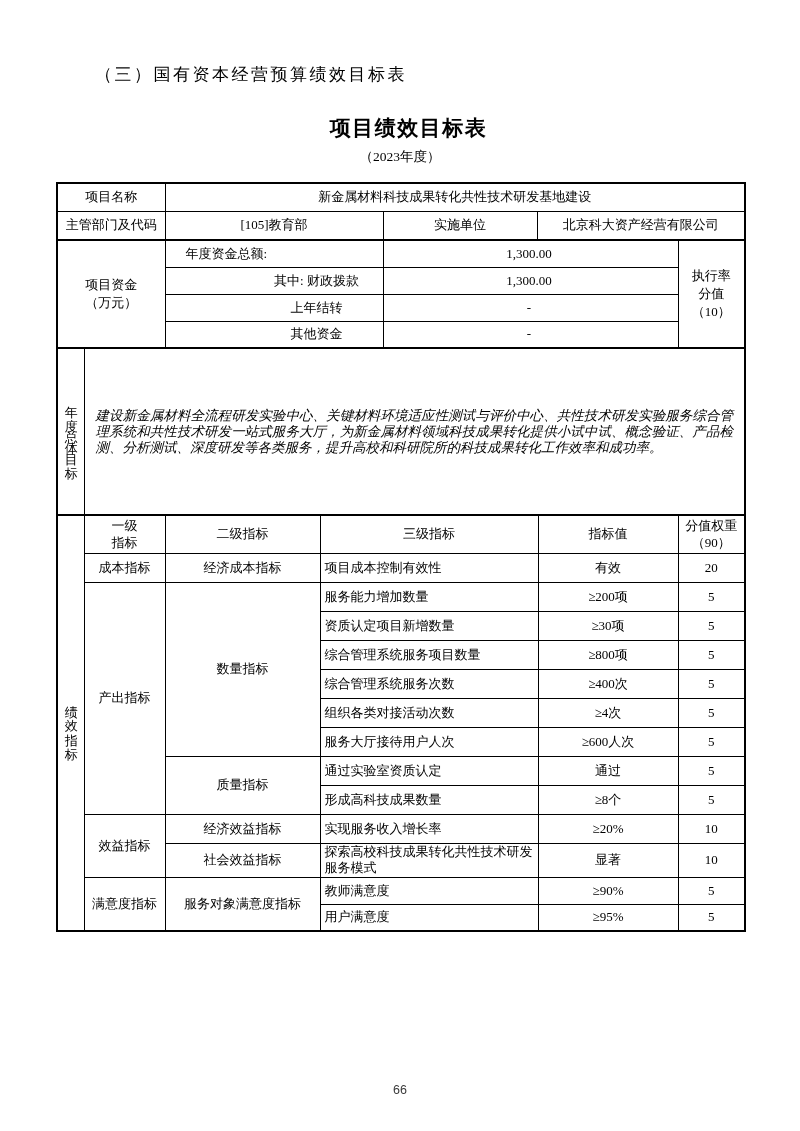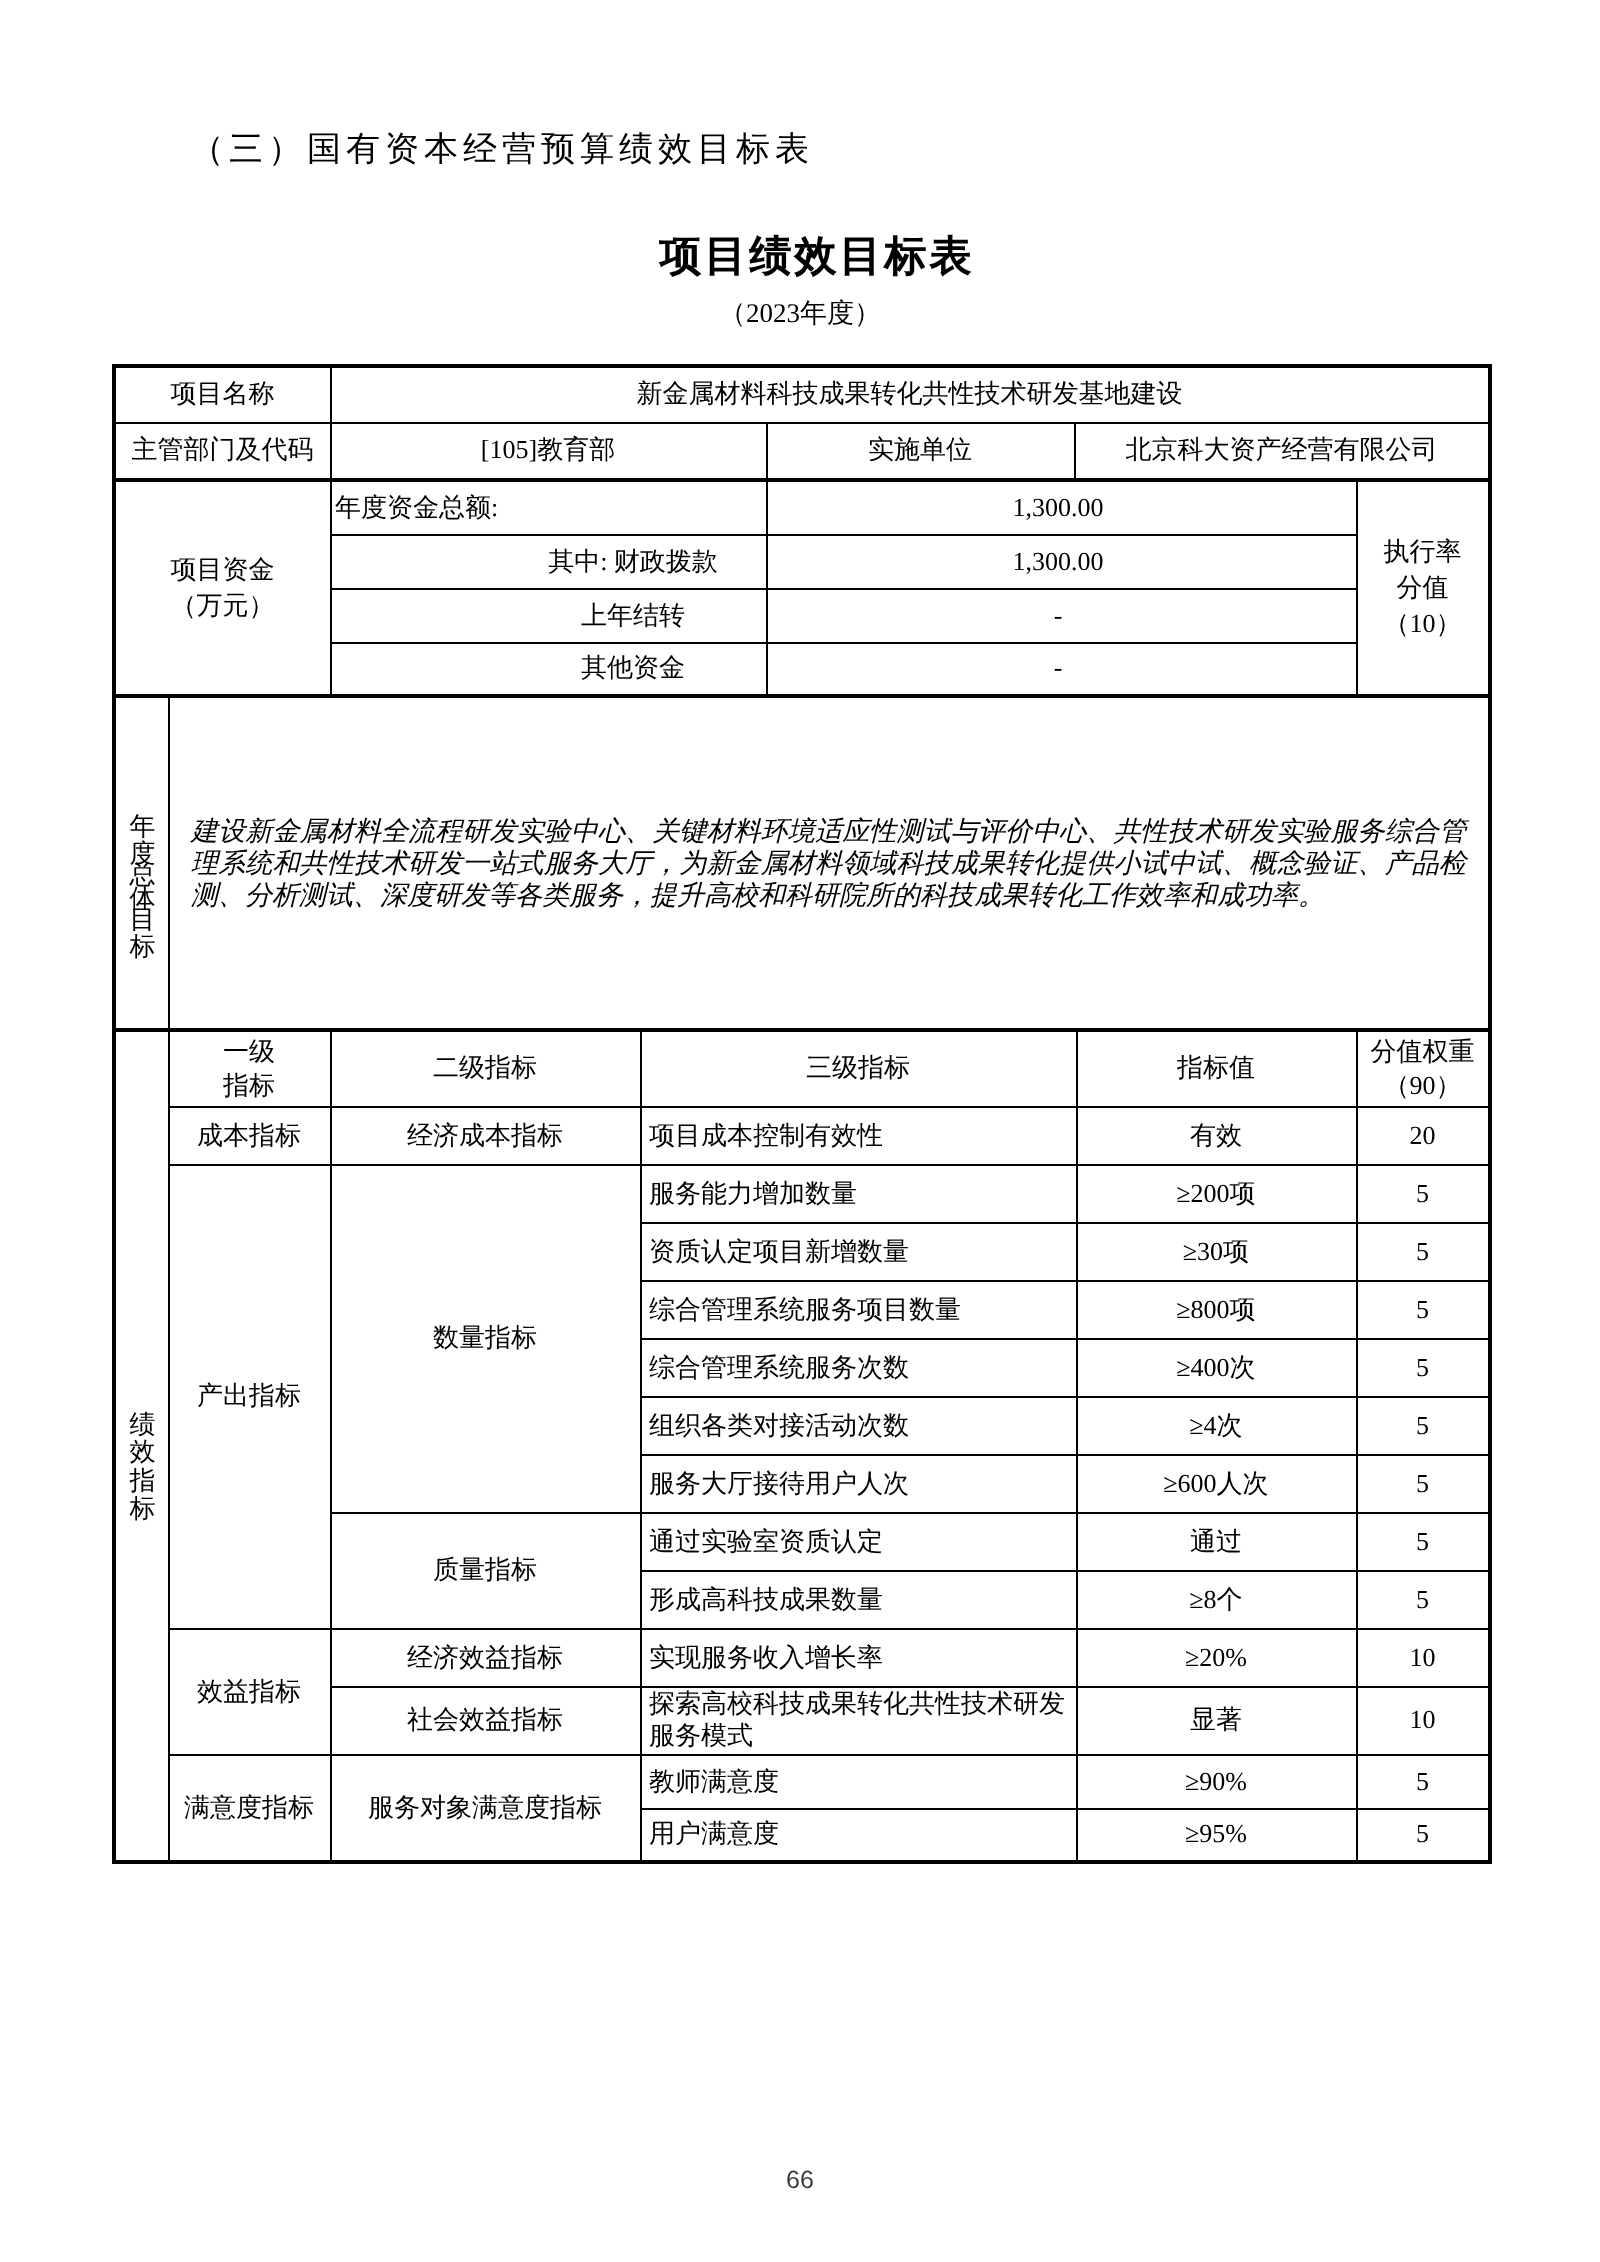--- a/index.html
+++ b/index.html
@@ -53,21 +53,21 @@
   }
   table.sect + table.sect { margin-top: -2px; }
   table.sect td {
     border: 1px solid #000;
     vertical-align: middle;
     line-height: 16px;
     overflow: hidden;
   }
   .c { text-align: center; }
   tr.thickb td { border-bottom: 2px solid #000; }
-  .fund-first { text-align: left; padding-left: 2px; }
+  .fund-first { text-align: left; padding-left: 20px; }
   .fund-label { text-align: center; padding-left: 85px; }
   .num { text-align: center; padding-right: 3px; }
   .vcell { text-align: center; vertical-align: middle; }
   .vtext {
     display: inline-block;
     writing-mode: vertical-lr;
     vertical-align: middle;
   }
   .vtext.annual { letter-spacing: 12px; }
   .vtext.perf { letter-spacing: 14px; }

